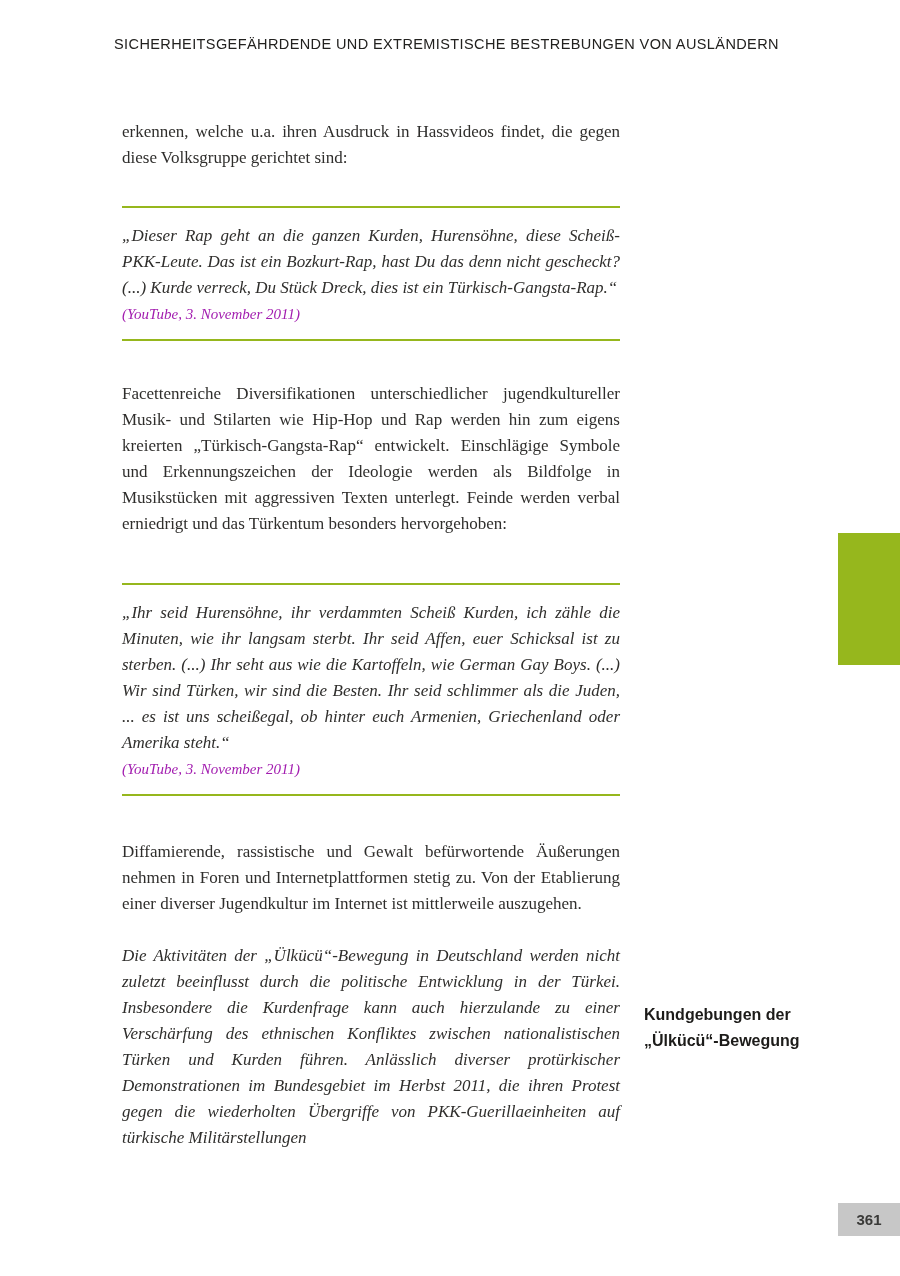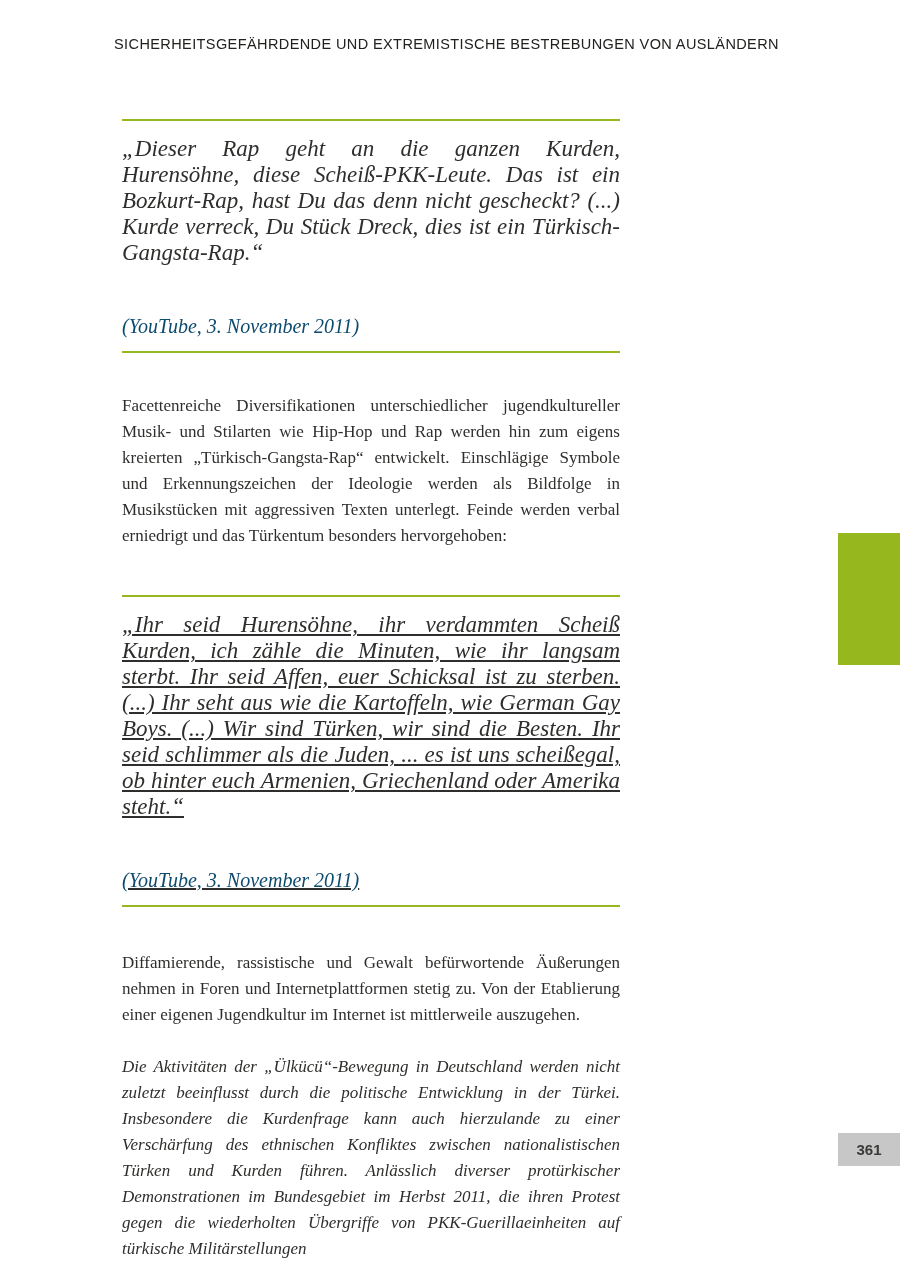--- a/index.html
+++ b/index.html
@@ -52,36 +52,35 @@
   .para-2 { margin-bottom: 46px; }
   .para-3 { margin-bottom: 26px; }
   .para-4 { margin-bottom: 8px; font-style: italic; }
 
   .quote-block {
     border-top: 2.5px solid var(--accent-green, #96b71d);
     border-bottom: 2.5px solid var(--accent-green, #96b71d);
     padding: 15px 0 12px 0;
   }
   .quote-1 { margin-bottom: 40px; }
-  .quote-2 { margin-bottom: 43px; text-decoration: underline; }
+  .quote-2 { margin-bottom: 43px; }
 
   .quote-text {
-    font-size: 23px;
+    font-size: 17px;
     line-height: 26px;
     font-style: italic;
     text-align: justify;
     hyphens: auto;
     color: #2f2e2c;
   }
   .quote-source {
-    font-size: 20px;
+    font-size: 15px;
     line-height: 26px;
     font-style: italic;
-    color: #0c4a6e;
-    margin-top: 47px;
+    color: #a21caf;
   }
 
   
   .margin-note {
     position: absolute;
     left: 644px;
     top: 1002px;
     width: 180px;
     font-family: "Liberation Sans", sans-serif;
     font-weight: 700;
@@ -97,21 +96,21 @@
     top: 533px;
     width: 62px;
     height: 132px;
     background: var(--accent-green, #96b71d);
   }
 
   
   .page-number-box {
     position: absolute;
     right: 0;
-    top: 1133px;
+    top: 1203px;
     width: 62px;
     height: 33px;
     background: var(--page-number-bg, #c7c7c7);
     display: flex;
     align-items: center;
     justify-content: center;
     font-family: "Liberation Sans", sans-serif;
     font-weight: 700;
     font-size: 15px;
     color: #3a3a38;
@@ -121,39 +120,44 @@
 <body>
 
 <div class="page">
 
   <header class="doc-header">
     <div>SICHERHEITSGEFÄHRDENDE UND EXTREMISTISCHE BESTREBUNGEN VON AUSLÄNDERN</div>
   </header>
 
   <main class="text-column">
 
+    <p class="body-para para-1">erkennen, welche u.a. ihren Ausdruck in Hassvideos findet, die gegen diese Volksgruppe gerichtet sind:</p>
 
     <blockquote class="quote-block quote-1">
       <p class="quote-text">„Dieser Rap geht an die ganzen Kurden, Hurensöhne, diese Scheiß-PKK-Leute. Das ist ein Bozkurt-Rap, hast Du das denn nicht gescheckt? (...) Kurde verreck, Du Stück Dreck, dies ist ein Türkisch-Gangsta-Rap.“</p>
       <p class="quote-source">(YouTube, 3. November 2011)</p>
     </blockquote>
 
     <p class="body-para para-2">Facettenreiche Diversifikationen unterschiedlicher jugendkultureller Musik- und Stilarten wie Hip-Hop und Rap werden hin zum eigens kreierten „Türkisch-Gangsta-Rap“ entwickelt. Einschlägige Symbole und Erkennungszeichen der Ideologie werden als Bildfolge in Musikstücken mit aggressiven Texten unterlegt. Feinde werden verbal erniedrigt und das Türkentum besonders hervorgehoben:</p>
 
     <blockquote class="quote-block quote-2">
       <p class="quote-text">„Ihr seid Hurensöhne, ihr verdammten Scheiß Kurden, ich zähle die Minuten, wie ihr langsam sterbt. Ihr seid Affen, euer Schicksal ist zu sterben. (...) Ihr seht aus wie die Kartoffeln, wie German Gay Boys. (...) Wir sind Türken, wir sind die Besten. Ihr seid schlimmer als die Juden, ... es ist uns scheißegal, ob hinter euch Armenien, Griechenland oder Amerika steht.“</p>
       <p class="quote-source">(YouTube, 3. November 2011)</p>
     </blockquote>
 
-    <p class="body-para para-3">Diffamierende, rassistische und Gewalt befürwortende Äußerungen nehmen in Foren und Internetplattformen stetig zu. Von der Etablierung einer eigenen Jugendkultur im Internet ist mittlerweile auszugehen.</p>
+    <p class="body-para para-3">Diffamierende, rassistische und Gewalt befürwortende Äußerungen nehmen in Foren und Internetplattformen stetig zu. Von der Etablierung einer diverser Jugendkultur im Internet ist mittlerweile auszugehen.</p>
 
     <p class="body-para para-4">Die Aktivitäten der „Ülkücü“-Bewegung in Deutschland werden nicht zuletzt beeinflusst durch die politische Entwicklung in der Türkei. Insbesondere die Kurdenfrage kann auch hierzulande zu einer Verschärfung des ethnischen Konfliktes zwischen nationalistischen Türken und Kurden führen. Anlässlich diverser protürkischer Demonstrationen im Bundesgebiet im Herbst 2011, die ihren Protest gegen die wiederholten Übergriffe von PKK-Guerillaeinheiten auf türkische Militärstellungen</p>
 
   </main>
 
+  <aside class="margin-note">
+    <div>Kundgebungen der</div>
+    <div>„Ülkücü“-Bewegung</div>
+  </aside>
 
   <div class="green-tab"></div>
 
   <div class="page-number-box">
     <span>361</span>
   </div>
 
 </div>
 
 </body></html>

